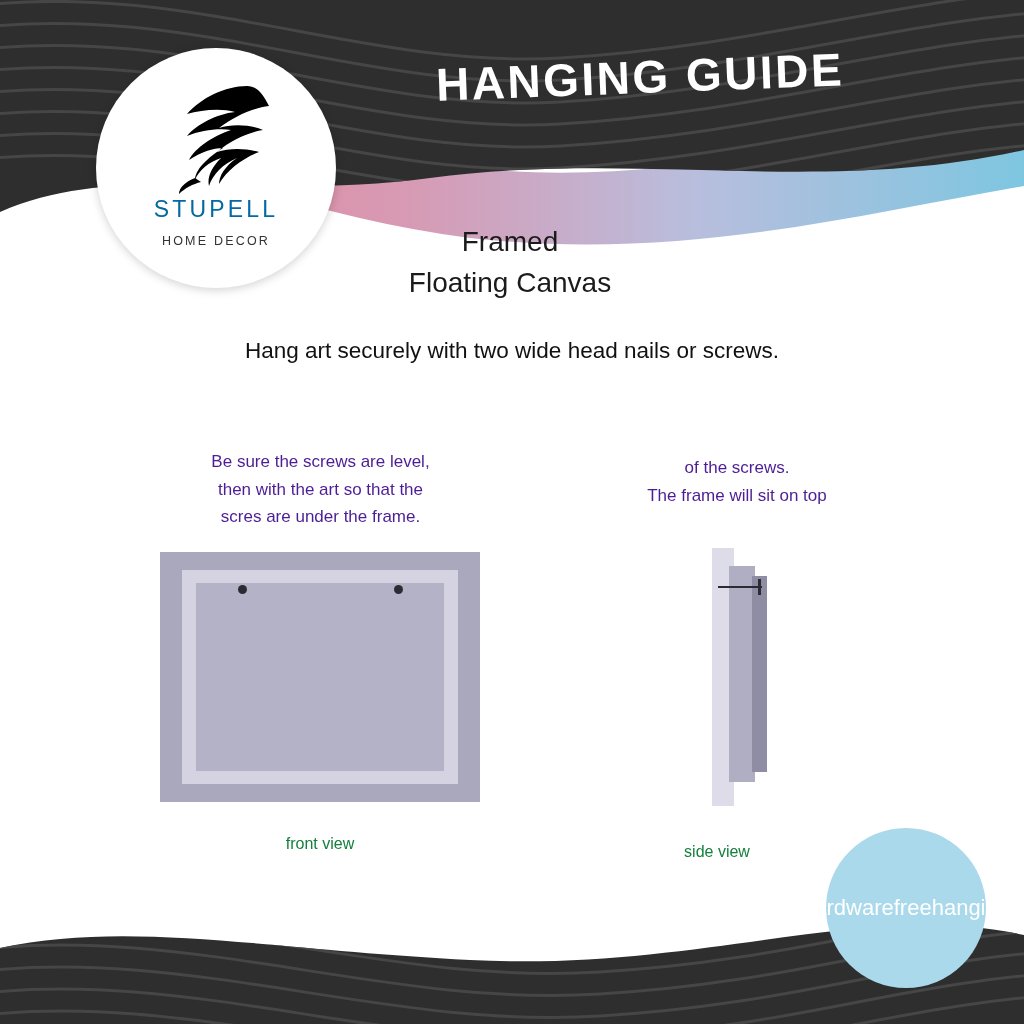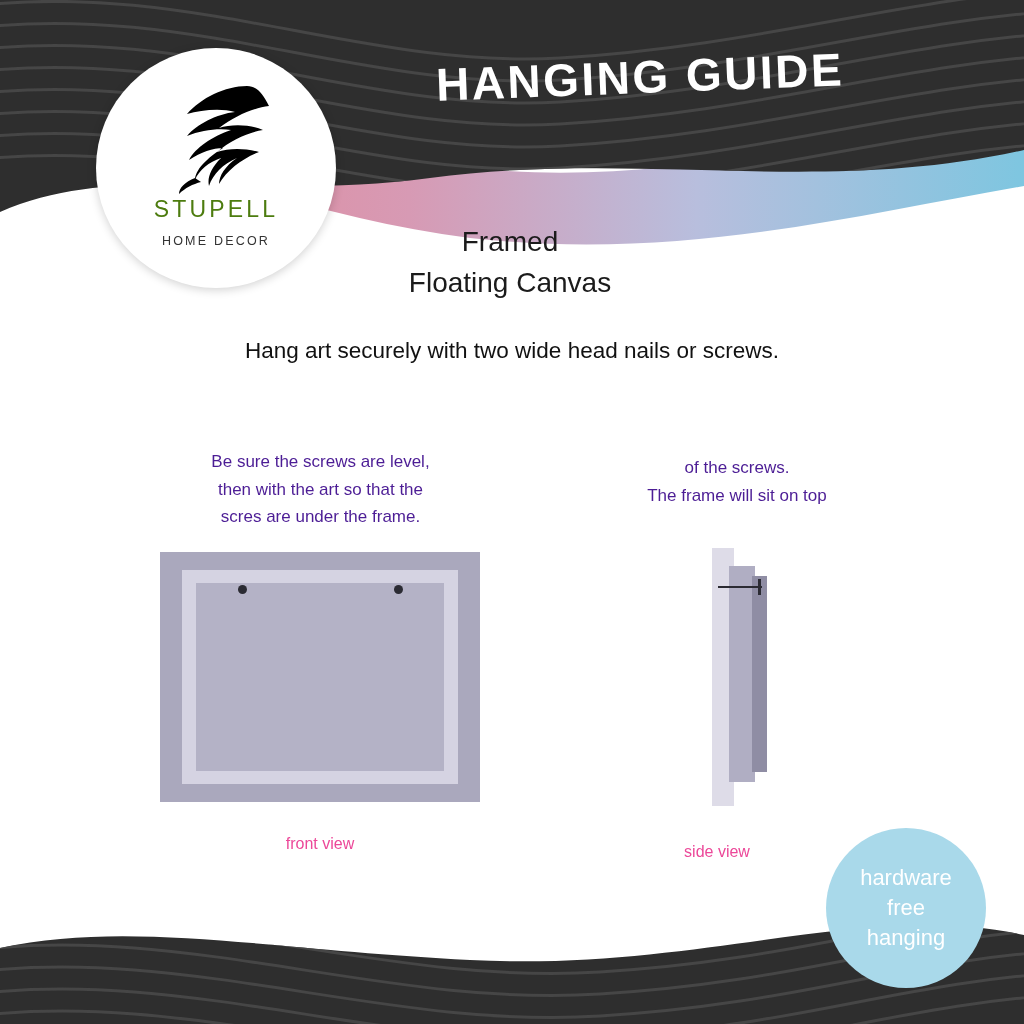--- a/index.html
+++ b/index.html
@@ -50,21 +50,21 @@
     align-items: center;
     justify-content: flex-start;
   }
   .logo-mark {
     margin-top: 22px;
     width: 130px; height: 130px;
   }
   .logo-name {
     font-size: 23px;
     letter-spacing: 3.2px;
-    color: #4d7c0f;
+    color: #0369a1;
     font-weight: 400;
     margin-top: -4px;
   }
   .logo-sub {
     font-size: 12.5px;
     letter-spacing: 2.2px;
     color: #333333;
     margin-top: 11px;
   }
 
@@ -98,21 +98,21 @@
     color: #4c1d95;
     font-size: 17px;
     line-height: 1.62;
   }
   .panel-caption.left  { left: 148px; top: 448px; width: 345px; }
   .panel-caption.right { left: 592px; top: 454px; width: 290px; }
 
   .view-label {
     position: absolute;
     text-align: center;
-    color: #ec4899;
+    color: #15803d;
     font-size: 16px;
   }
   .view-label.left  { left: 212px; top: 835px; width: 216px; }
   .view-label.right { left: 627px; top: 843px; width: 180px; }
 
   
   .front-view {
     position: absolute;
     left: 160px; top: 552px;
     width: 320px; height: 250px;
@@ -179,21 +179,21 @@
   }
 
   
   .hw-badge {
     position: absolute;
     left: 826px; top: 828px;
     width: 160px; height: 160px;
     border-radius: 50%;
     background: #a9d9ea;
     display: flex;
-    flex-direction: column;
+    flex-direction: row;
     align-items: center;
     justify-content: center;
     color: #ffffff;
     font-size: 22px;
     line-height: 1.35;
     text-align: center;
   }
 </style>
 </head>
 <body>

